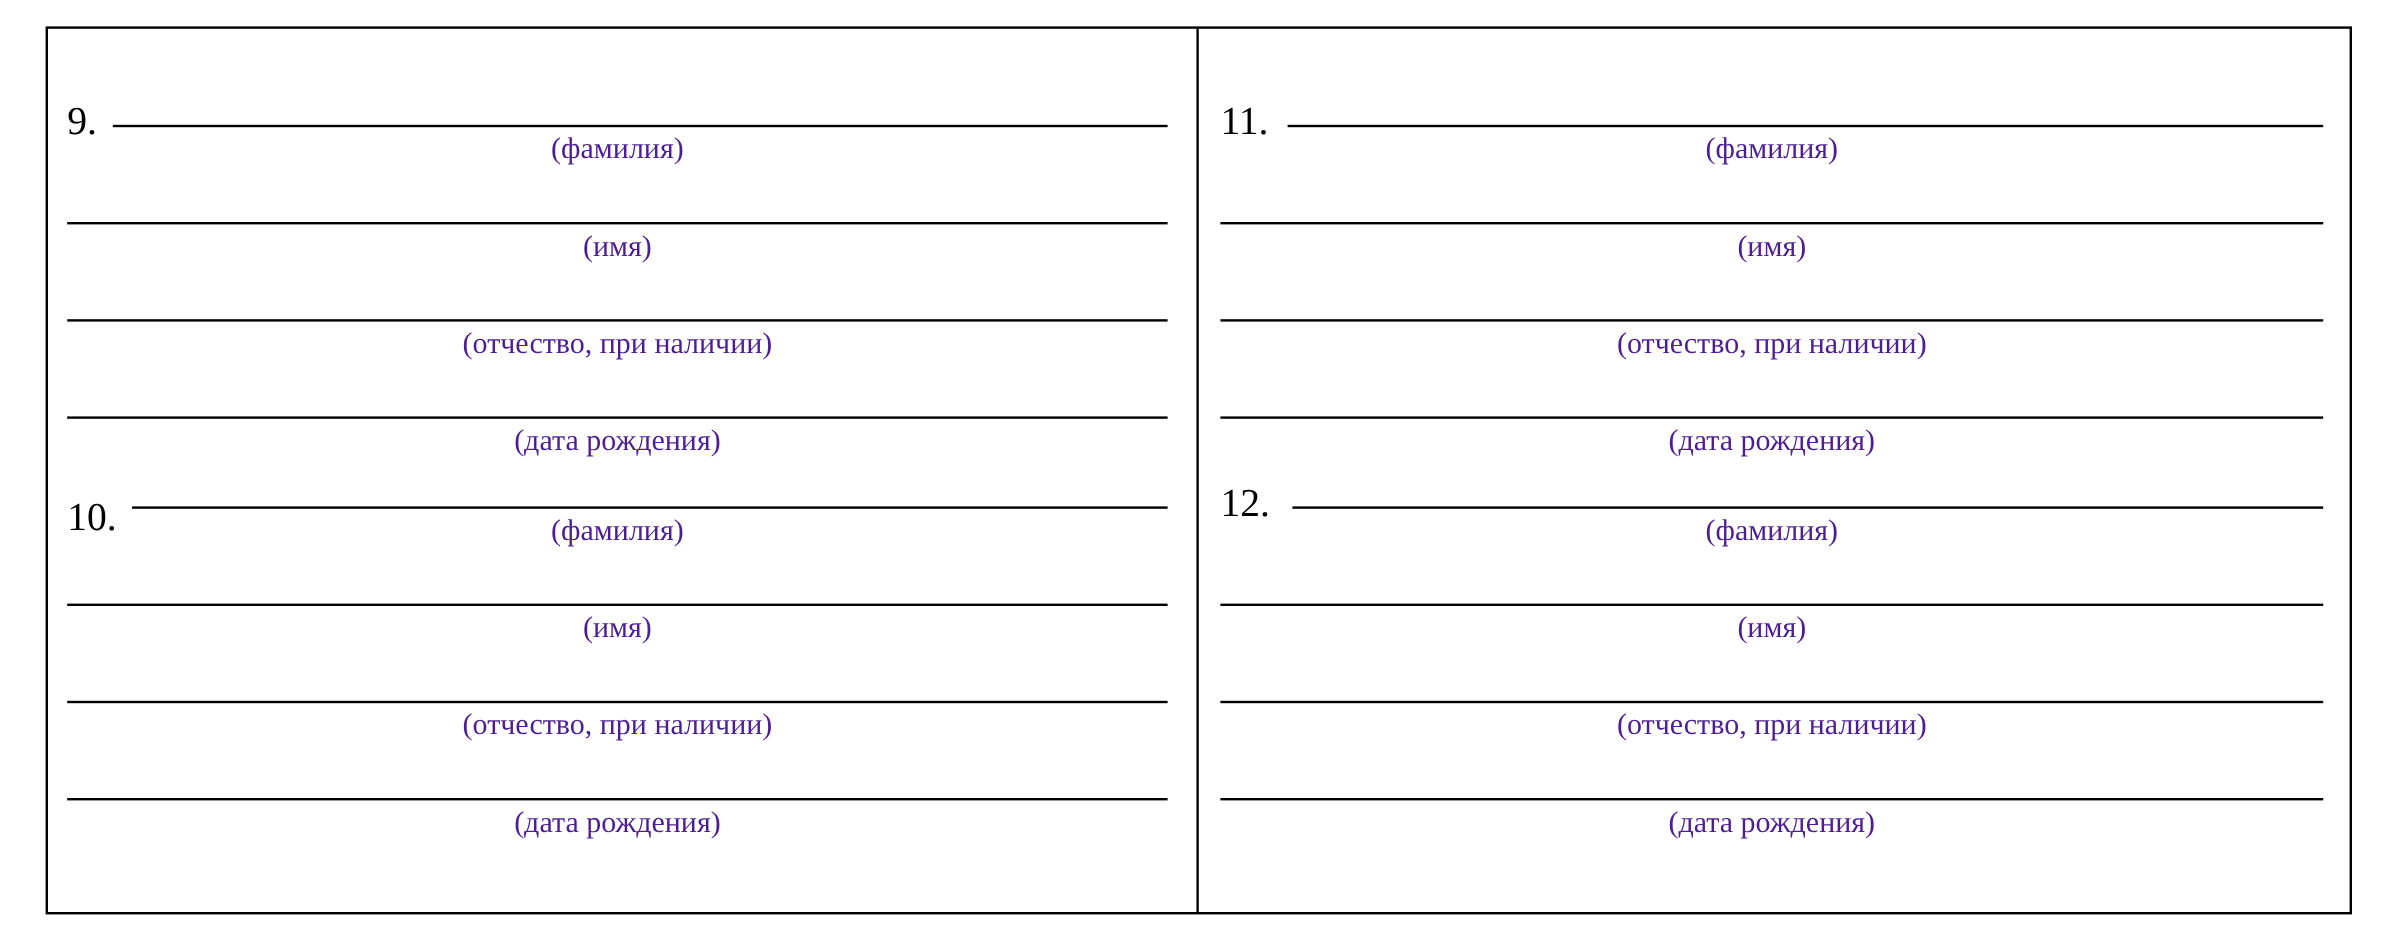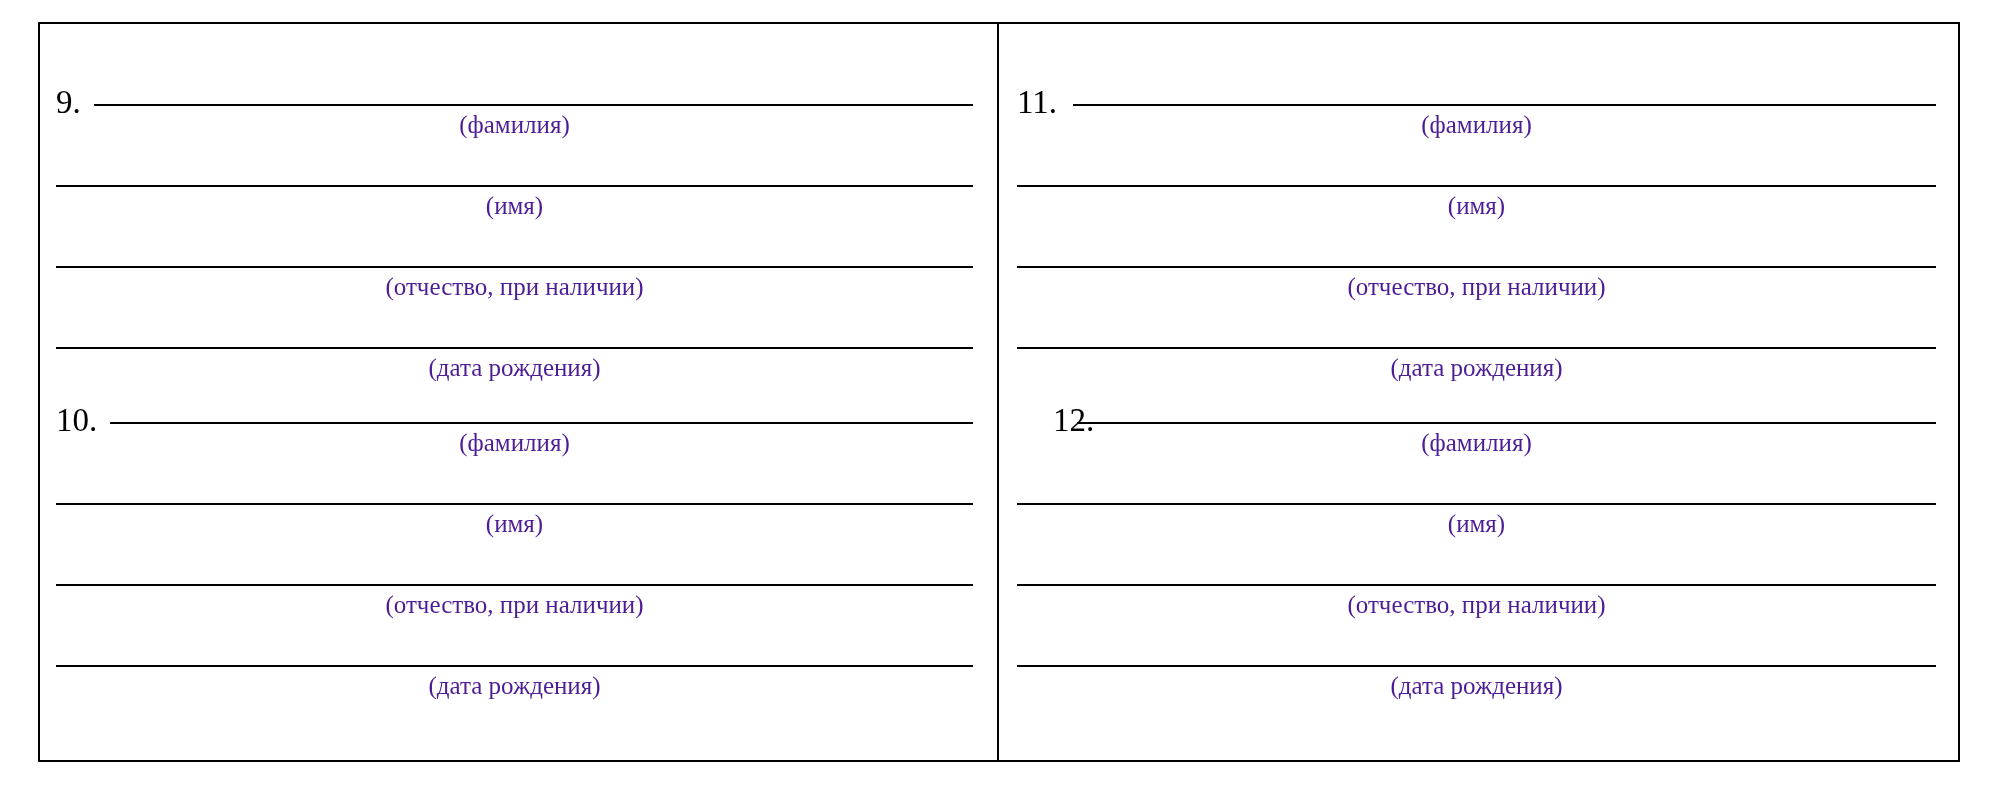--- a/index.html
+++ b/index.html
@@ -107,23 +107,23 @@
   .entry-1 { position: absolute; top: 62px; left: 0; right: 0; }
   .entry-2 { position: absolute; top: 380px; left: 0; right: 0; }
 
   
   .left .entry-1 .field.first .field-line { left: 38px; }
   .left .entry-2 .field.first .field-line { left: 54px; }
   .right .entry-1 .field.first .field-line { left: 56px; }
   .right .entry-2 .field.first .field-line { left: 60px; }
 
   .left .entry-1 .entry-number { left: 0px; top: 0px; }
-  .left .entry-2 .entry-number { left: 0px; top: 0px; }
+  .left .entry-2 .entry-number { left: 0px; top: 12px; }
   .right .entry-1 .entry-number { left: 0px; top: 0px; text-align: right; }
-  .right .entry-2 .entry-number { left: 0px; top: 0px; margin-left: 36px; }
+  .right .entry-2 .entry-number { left: 0px; top: 0px; }
 </style>
 </head>
 <body>
 
 <div class="page">
 
   <div class="form-table">
 
     <div class="form-col left">
       <div class="col-inner">

